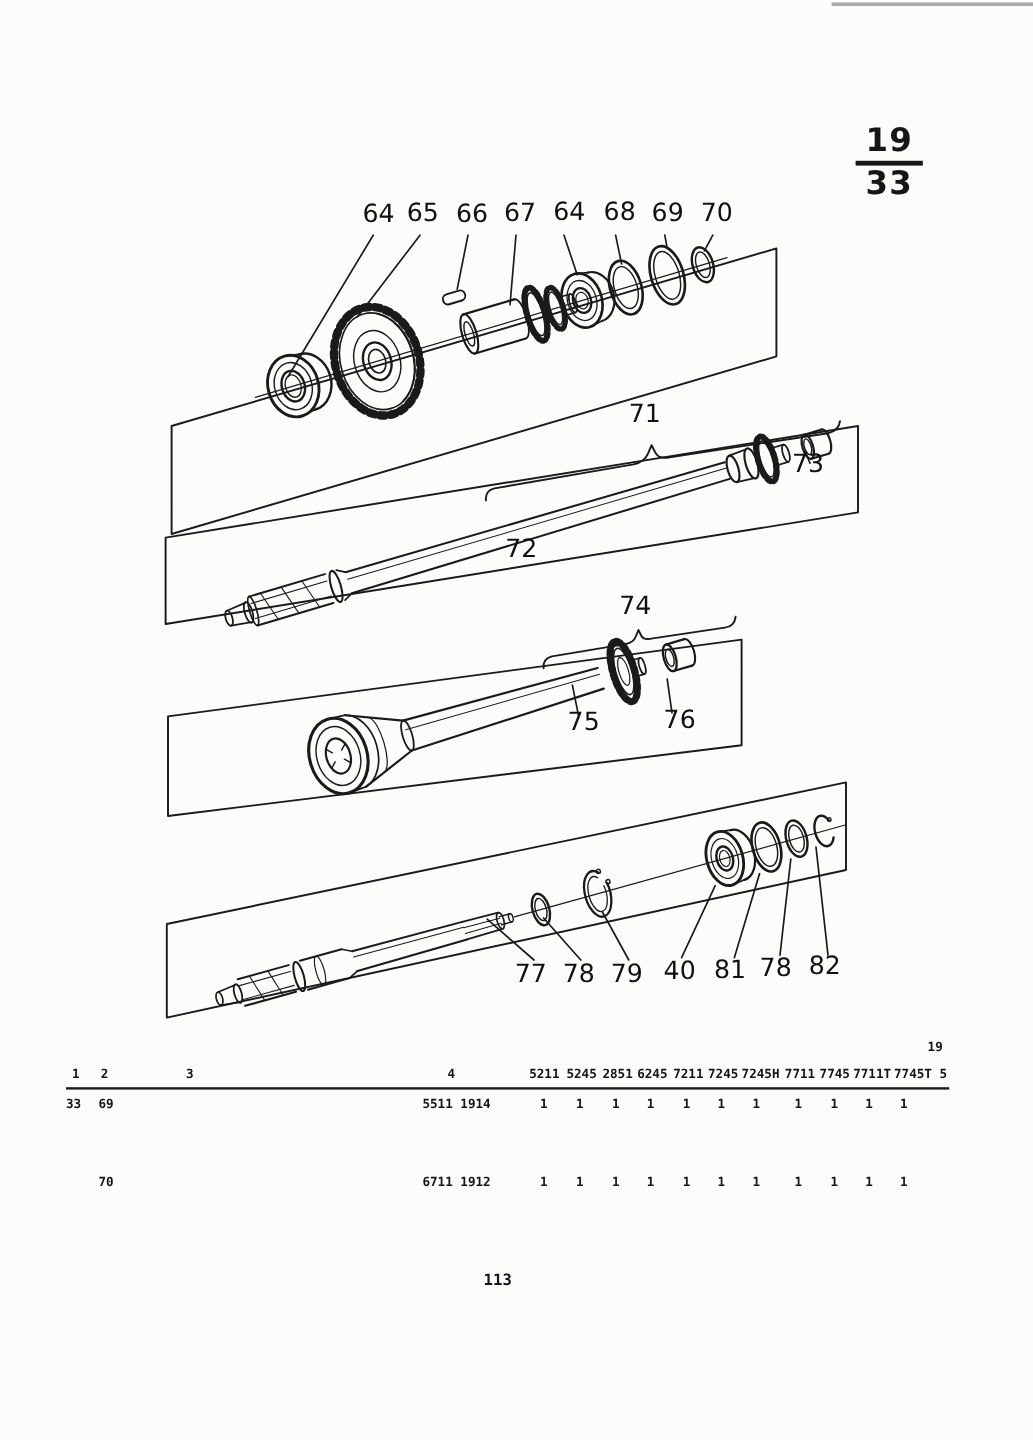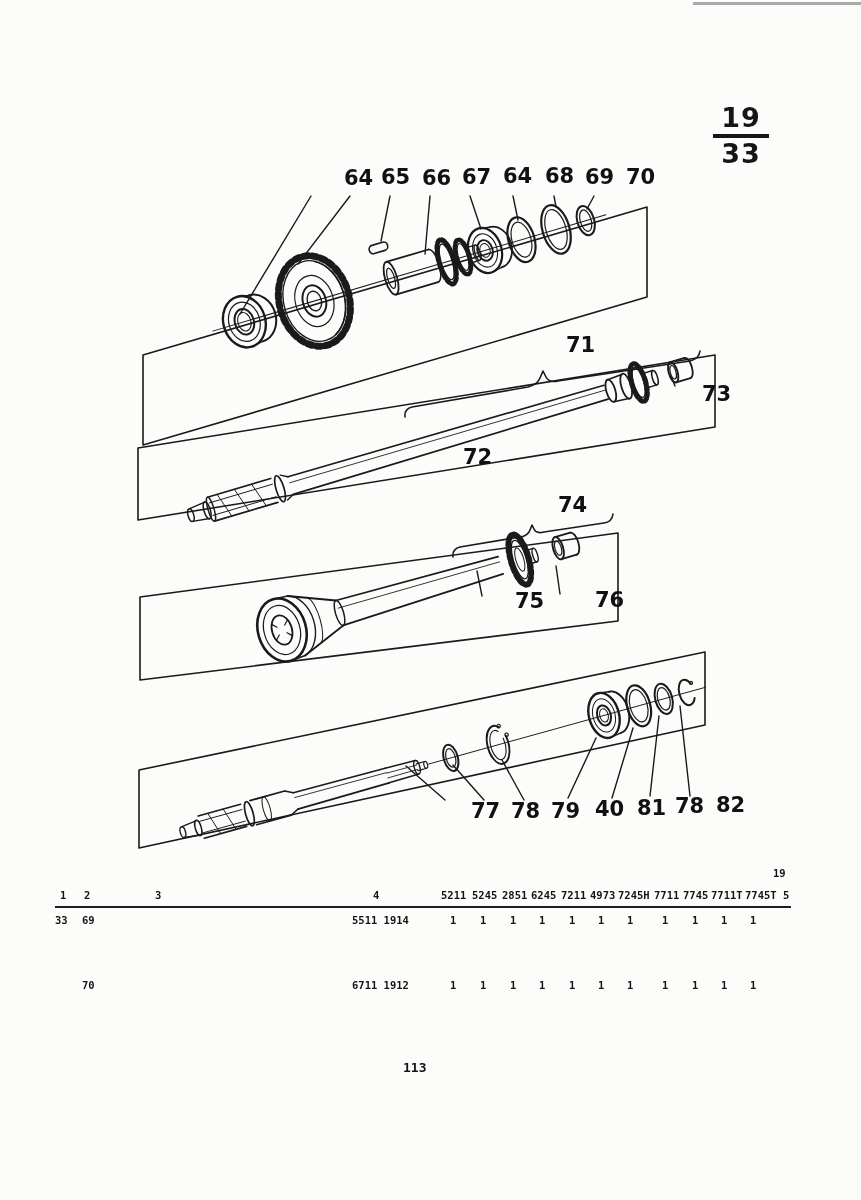--- a/index.html
+++ b/index.html
@@ -5,22 +5,22 @@
   html,body{margin:0;padding:0;background:#e8e8e6;}
   .page{position:relative;width:861px;height:1200px;margin:0 auto;background:#fcfcfa;color:#161616;
         font-family:"DejaVu Sans",sans-serif;overflow:hidden;}
   .scanline{position:absolute;left:693px;top:2px;width:168px;height:3px;background:#8f8f8f;opacity:.75;}
   .fraction{position:absolute;left:712px;top:104px;width:58px;text-align:center;
             font-weight:bold;font-size:27px;line-height:28px;letter-spacing:1px;}
   .fraction .bar{height:4px;background:#161616;margin:2px 1px;}
   svg.diag{position:absolute;left:0;top:0;}
   svg.diag *{vector-effect:none;}
   .ln{stroke:#1a1a1a;fill:none;stroke-linecap:round;stroke-linejoin:round;}
-  .co{position:absolute;font-weight:bold;font-size:21px;line-height:22px;
-      font-family:"DejaVu Sans",sans-serif;color:#111;margin-left:42px;}
+  .co{position:absolute;font-weight:normal;font-size:21px;line-height:22px;
+      font-family:"DejaVu Sans",sans-serif;color:#111;}
   .tbl{position:absolute;font-family:"DejaVu Sans Mono",monospace;font-weight:bold;
        font-size:10.5px;line-height:13px;color:#141414;white-space:pre;}
   .desc{white-space:pre-line;line-height:17.5px;width:268px;}
   .hrule{position:absolute;left:55px;top:906px;width:736px;height:2.2px;background:#1d1d1d;}
   .pageno{position:absolute;left:403px;top:1060px;font-family:"DejaVu Sans Mono",monospace;
           font-weight:bold;font-size:13px;color:#141414;}
 </style>
 </head>
 <body>
 
@@ -283,21 +283,21 @@
   <span class="co" style="left:339px;top:166px">65</span>
   <span class="co" style="left:380px;top:167px">66</span>
   <span class="co" style="left:420px;top:166px">67</span>
   <span class="co" style="left:461px;top:165px">64</span>
   <span class="co" style="left:503px;top:165px">68</span>
   <span class="co" style="left:543px;top:166px">69</span>
   <span class="co" style="left:584px;top:166px">70</span>
 
   <span class="co" style="left:524px;top:334px">71</span>
   <span class="co" style="left:421px;top:446px">72</span>
-  <span class="co" style="left:660px;top:383px">73</span>
+  <span class="co" style="left:660px;top:375px">73</span>
 
   <span class="co" style="left:516px;top:494px">74</span>
   <span class="co" style="left:473px;top:590px">75</span>
   <span class="co" style="left:553px;top:589px">76</span>
 
   <span class="co" style="left:429px;top:800px">77</span>
   <span class="co" style="left:469px;top:800px">78</span>
   <span class="co" style="left:509px;top:800px">79</span>
   <span class="co" style="left:553px;top:798px">40</span>
   <span class="co" style="left:595px;top:797px">81</span>
@@ -309,21 +309,21 @@
   <span class="tbl" style="left:60px;top:889px">1</span>
   <span class="tbl" style="left:84px;top:889px">2</span>
   <span class="tbl" style="left:155px;top:889px">3</span>
   <span class="tbl" style="left:373px;top:889px">4</span>
 
   <span class="tbl" style="left:441px;top:889px">5211</span>
   <span class="tbl" style="left:472px;top:889px">5245</span>
   <span class="tbl" style="left:502px;top:889px">2851</span>
   <span class="tbl" style="left:531px;top:889px">6245</span>
   <span class="tbl" style="left:561px;top:889px">7211</span>
-  <span class="tbl" style="left:590px;top:889px">4973</span>
+  <span class="tbl" style="left:590px;top:889px">7245</span>
   <span class="tbl" style="left:618px;top:889px">7245H</span>
   <span class="tbl" style="left:654px;top:889px">7711</span>
   <span class="tbl" style="left:683px;top:889px">7745</span>
   <span class="tbl" style="left:711px;top:889px">7711T</span>
   <span class="tbl" style="left:745px;top:889px">7745T</span>
   <span class="tbl" style="left:783px;top:889px">5</span>
 
   <div class="hrule"></div>
 
   <span class="tbl" style="left:55px;top:914px">33</span>

